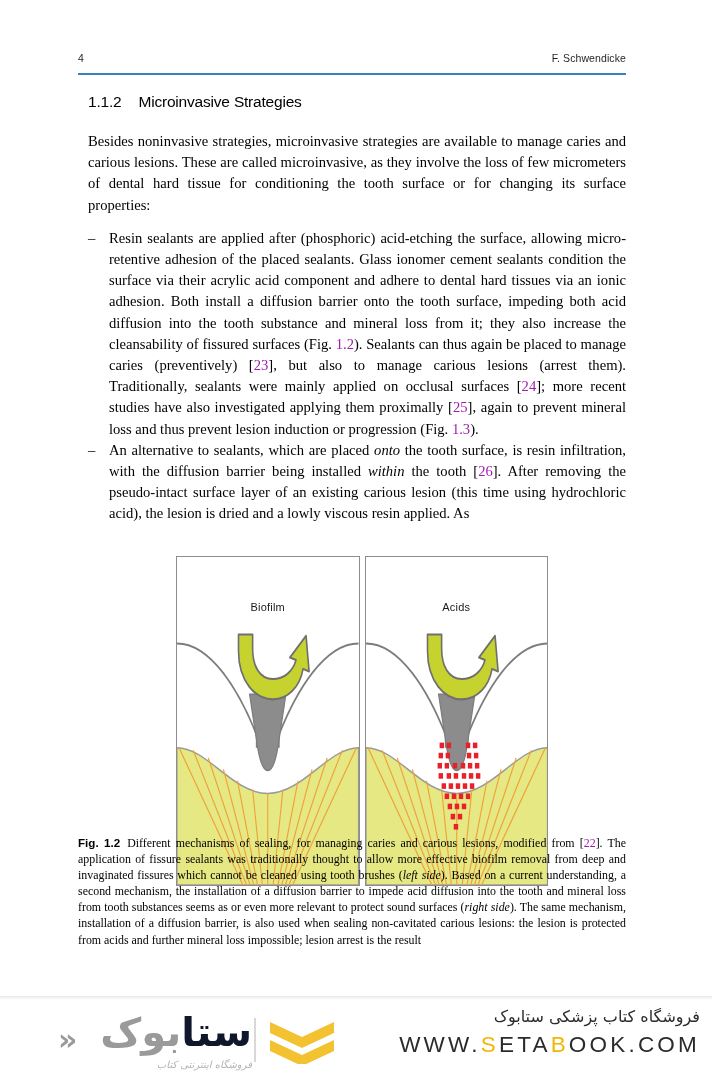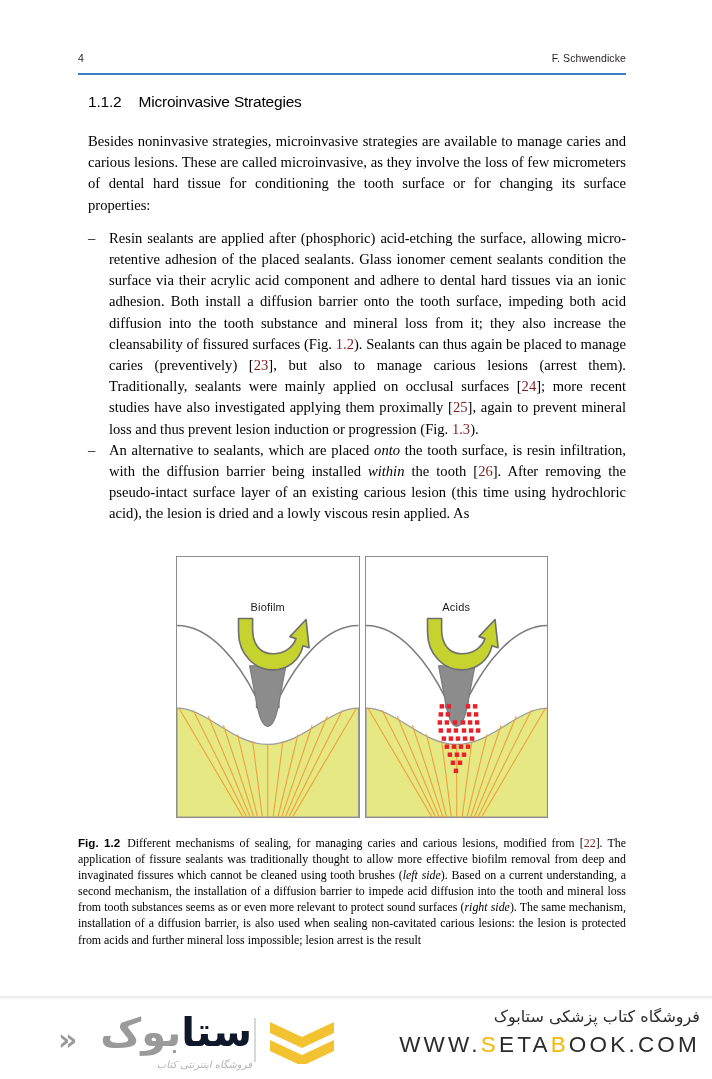--- a/index.html
+++ b/index.html
@@ -91,30 +91,30 @@
     font-size: 14.6px;
     line-height: 21.2px;
     text-align: justify;
     margin-bottom: 0px;
   }
   ul.dashlist li .dash {
     position: absolute;
     left: 0;
     top: 0;
   }
-  .lnk { color: #7f1d1d; }
+  .lnk { color: #a21caf; }
   .ital { font-style: italic; }
 
   
   .figure {
     position: absolute;
     left: 176px;
     top: 556px;
     width: 372px;
-    height: 262px;
+    height: 330px;
     display: flex;
     gap: 5px;
   }
   .panel {
     position: relative;
     flex: 1;
     background: #ffffff;
     border: 1.6px solid #8d8d8d;
     overflow: hidden;
   }

